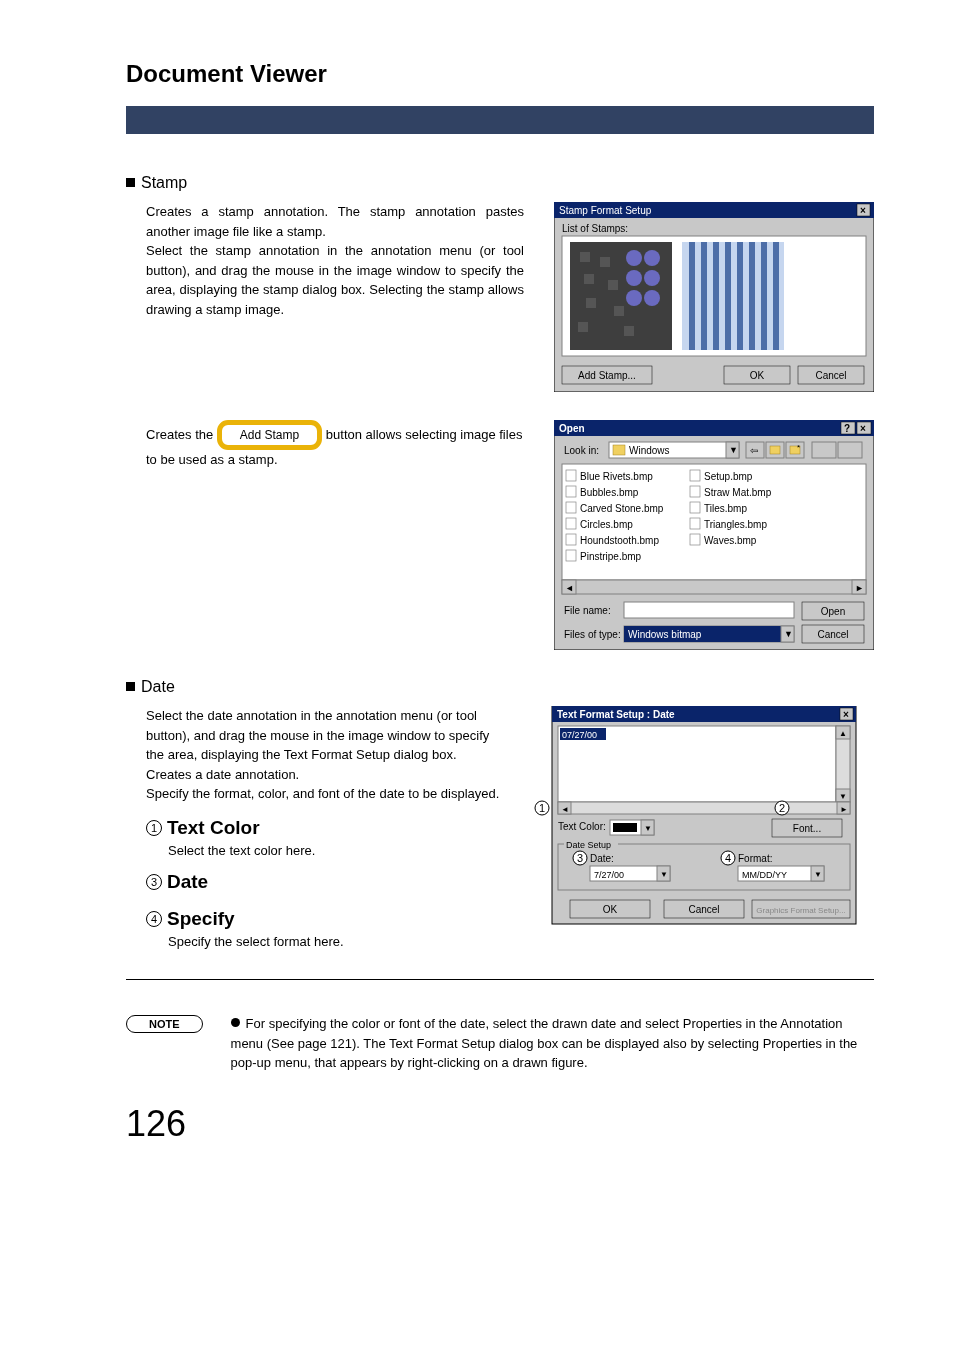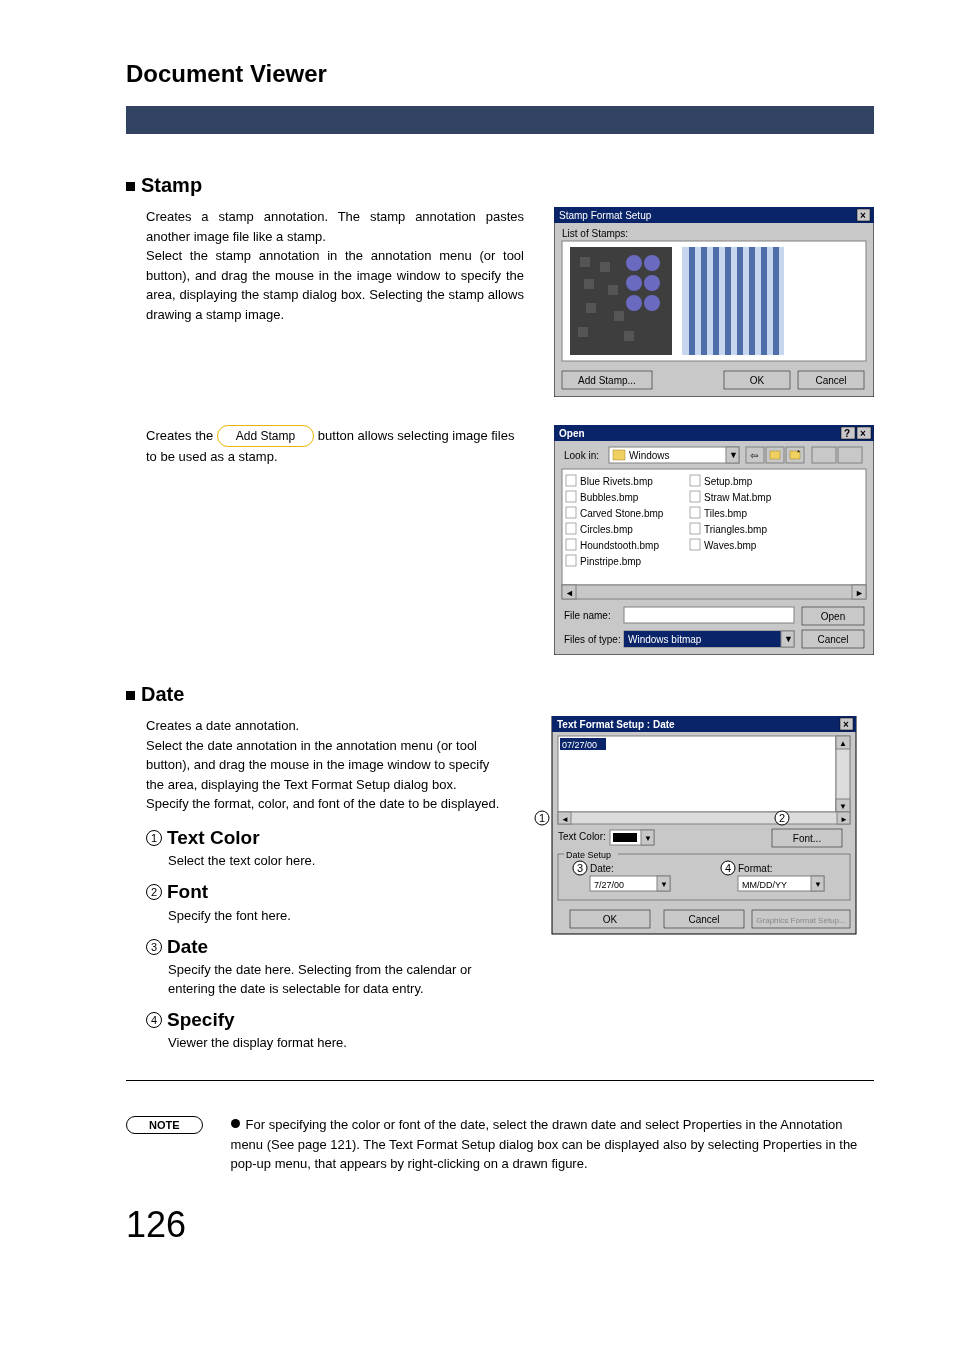--- a/index.html
+++ b/index.html
@@ -1,27 +1,27 @@
 <!DOCTYPE html>
 <html><head>
 <meta charset="utf-8">
 <style>
   * { margin: 0; padding: 0; box-sizing: border-box; }
   body { font-family: Arial, Helvetica, sans-serif; width: 954px; background: #fff; color: #000; }
   .page { padding: 60px 80px 40px 90px; margin-left: 36px; }
   .app-title { font-size: 24px; font-weight: bold; margin-bottom: 18px; }
   .bar { background: #314263; height: 28px; margin-bottom: 40px; }
   .sq { display: inline-block; width: 9px; height: 9px; background: #000; vertical-align: 1px; margin-right: 6px; }
-  .section-h { font-size: 20px; font-weight: bold; margin-bottom: 10px; }
+  .section-h { font-size: 16px; font-weight: normal; margin-bottom: 10px; }
   .row { display: flex; gap: 30px; margin-bottom: 28px; align-items: flex-start; }
   .body-text { font-size: 13px; line-height: 1.5; }
   .col-left { flex: 1 1 0; }
   .col-right { flex: 0 0 auto; text-align: right; }
   .fig { display: block; }
-  .btn-outline { display:inline-block; border:1px solid #eab308; border-radius:11px; padding:1px 18px; font-size:12px; }
+  .btn-outline { display:inline-block; border:5px solid #eab308; border-radius:11px; padding:1px 18px; font-size:12px; }
   .pagenum { font-size: 36px; font-weight: 400; margin-top: 30px; }
   .note-row { display:flex; align-items:flex-start; margin-top: 34px; gap: 28px; }
   .note-pill { border:1.5px solid #000; border-radius: 14px; padding: 2px 22px; font-size: 11px; font-weight: bold; margin-top:2px;}
   .bullet { display:inline-block; width:9px; height:9px; border-radius:50%; background:#000; vertical-align:1px; margin-right:6px; }
   .ruler { border: none; border-top: 1px solid #000; margin-top: 22px; }
   ol.props { list-style:none; padding:0; margin-top:10px;}
   ol.props > li { margin-top:8px; }
   .encnum { display:inline-block; width:16px; height:16px; border:1px solid #000; border-radius:50%; text-align:center; line-height:15px; font-size:11px; margin-right:5px; vertical-align:middle; }
   .sub { margin-left:22px; font-size:13px; line-height:1.4; }
   .prop-label { font-weight:bold; font-size:19px; vertical-align:middle; }
@@ -182,40 +182,35 @@
         </svg>
       </div>
     </div>
   </div>
 
   <div>
     <div class="section-h"><span class="sq"></span><span>Date</span></div>
 
     <div class="row">
       <div class="col-left body-text" style="padding-left:20px; max-width:430px;">
+        <p>Select the date annotation in the annotation menu (or tool button), and drag the mouse in the image window to specify the area, displaying the Text Format Setup dialog box.</p>
         <p>Creates a date annotation.</p>
-        <p>Select the date annotation in the annotation menu (or tool button), and drag the mouse in the image window to specify the area, displaying the Text Format Setup dialog box.</p>
         <p>Specify the format, color, and font of the date to be displayed.</p>
 
         <ol class="props">
           <li>
             <span class="encnum">1</span><span class="prop-label">Text Color</span>
             <div class="sub">Select the text color here.</div>
           </li>
           <li>
-            <span class="encnum">2</span><span class="prop-label">Font</span>
-            <div class="sub">Specify the font here.</div>
-          </li>
-          <li>
             <span class="encnum">3</span><span class="prop-label">Date</span>
-            <div class="sub">Specify the date here. Selecting from the calendar or entering the date is selectable for data entry.</div>
           </li>
           <li>
             <span class="encnum">4</span><span class="prop-label">Specify</span>
-            <div class="sub">Viewer the display format here.</div>
+            <div class="sub">Specify the select format here.</div>
           </li>
         </ol>
       </div>
 
       <div class="col-right">
 
         <svg class="fig" width="340" height="230">
           <g transform="translate(18,0)">
           <rect x="0" y="0" width="304" height="218" fill="#c8c8c8" stroke="#000"></rect>
           <rect x="0" y="0" width="304" height="16" fill="#0a246a"></rect>

